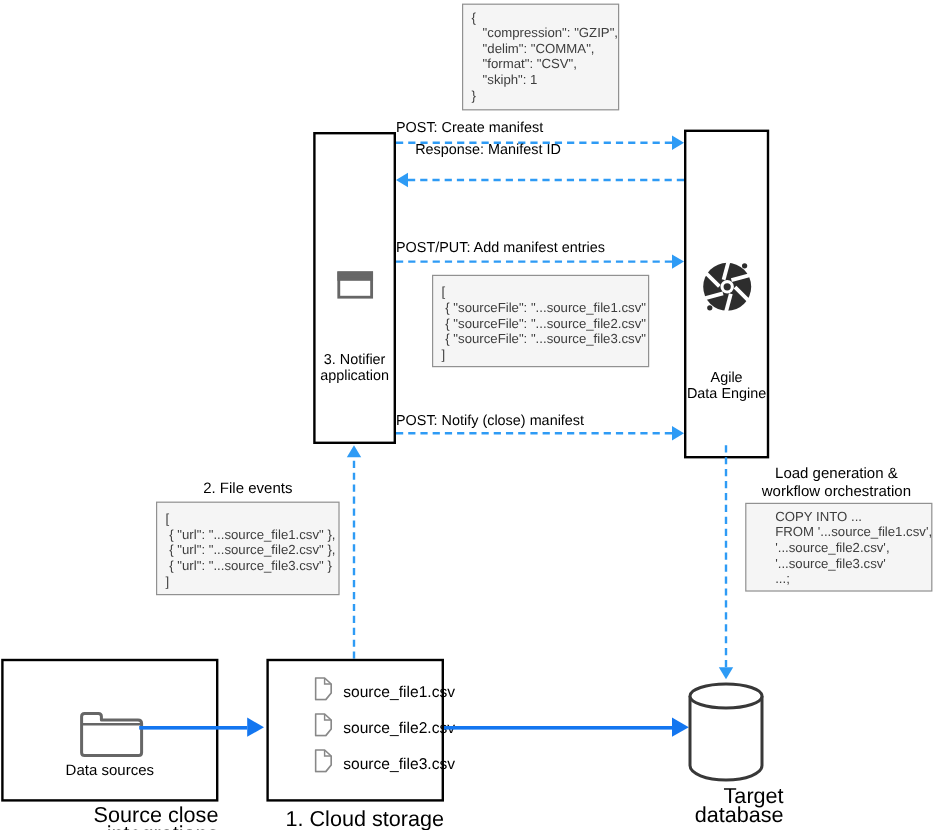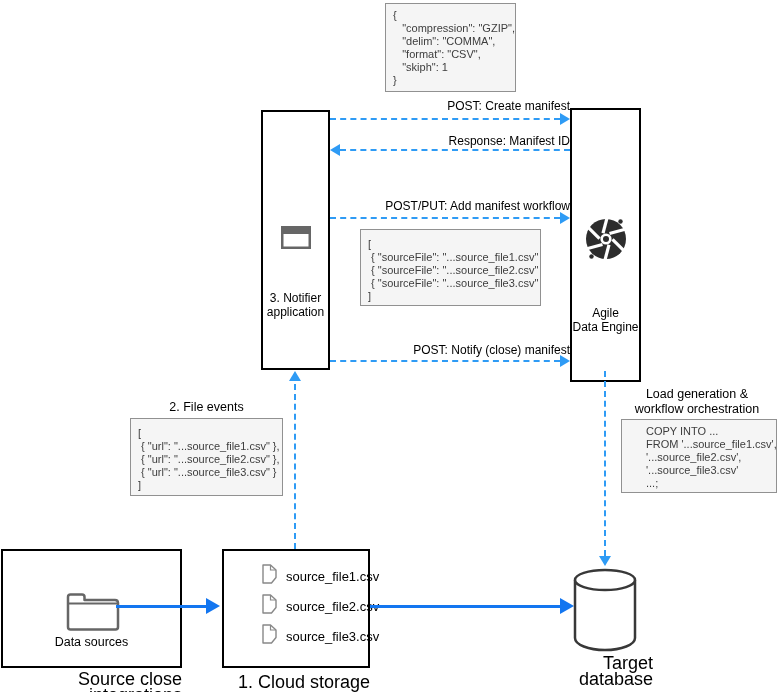--- a/index.html
+++ b/index.html
@@ -15,21 +15,21 @@
   .canvas{
     position:relative;width:781px;height:692px;background:#fff;overflow:hidden;
     font-family:"Liberation Sans", sans-serif;color:var(--ink);
   }
   .box{position:absolute;background:#fff;border:2px solid #000;box-sizing:border-box;}
   .code{
     position:absolute;background:var(--code-bg);border:1px solid var(--code-border);
     box-sizing:border-box;font-size:11px;line-height:13px;white-space:pre;
     padding:5px 7px;color:#3d3d3d;overflow:hidden;
   }
-  .seq-label{position:absolute;left:330px;width:240px;text-align:right;font-size:12px;}
+  .seq-label{position:absolute;left:330px;width:240px;text-align:left;font-size:12px;}
   .free-label{position:absolute;text-align:center;font-size:12.5px;white-space:pre-line;line-height:15px;}
   .caption{position:absolute;text-align:right;font-size:18px;white-space:pre-line;line-height:16px;}
   .dash-h{position:absolute;height:0;border-top:2px dashed var(--dash);}
   .dash-v{position:absolute;width:0;border-left:2px dashed var(--dash);}
   .solid-line{position:absolute;height:3px;background:var(--solid);}
   .tri{position:absolute;width:0;height:0;}
   .tri-right{border:6px solid transparent;border-right:0;border-left:10px solid var(--dash);}
   .tri-left{border:6px solid transparent;border-left:0;border-right:10px solid var(--dash);}
   .tri-up{border:6px solid transparent;border-top:0;border-bottom:10px solid var(--dash);}
   .tri-down{border:6px solid transparent;border-bottom:0;border-top:10px solid var(--dash);}
@@ -82,25 +82,25 @@
       </svg>
     </span>
     <div class="ll-label">Agile
 Data Engine</div>
   </div>
 
   <div class="seq-label" style="top:99px;">POST: Create manifest</div>
   <div class="dash-h" style="left:330px;top:118px;width:230px;"></div>
   <div class="tri tri-right" style="left:560px;top:113px;"></div>
 
-  <div class="seq-label" style="top:134px;">Response: Manifest ID</div>
+  <div class="seq-label" style="top:117px;margin-left:16px;">Response: Manifest ID</div>
   <div class="dash-h" style="left:340px;top:149px;width:230px;"></div>
   <div class="tri tri-left" style="left:330px;top:144px;"></div>
 
-  <div class="seq-label" style="top:199px;">POST/PUT: Add manifest workflow</div>
+  <div class="seq-label" style="top:199px;">POST/PUT: Add manifest entries</div>
   <div class="dash-h" style="left:330px;top:217px;width:230px;"></div>
   <div class="tri tri-right" style="left:560px;top:212px;"></div>
 
   <div class="code" style="left:360px;top:229px;width:181px;height:77px;padding-top:8px;">[
  { "sourceFile": "...source_file1.csv" },
  { "sourceFile": "...source_file2.csv" },
  { "sourceFile": "...source_file3.csv" },
 ]</div>
 
   <div class="seq-label" style="top:343px;">POST: Notify (close) manifest</div>

